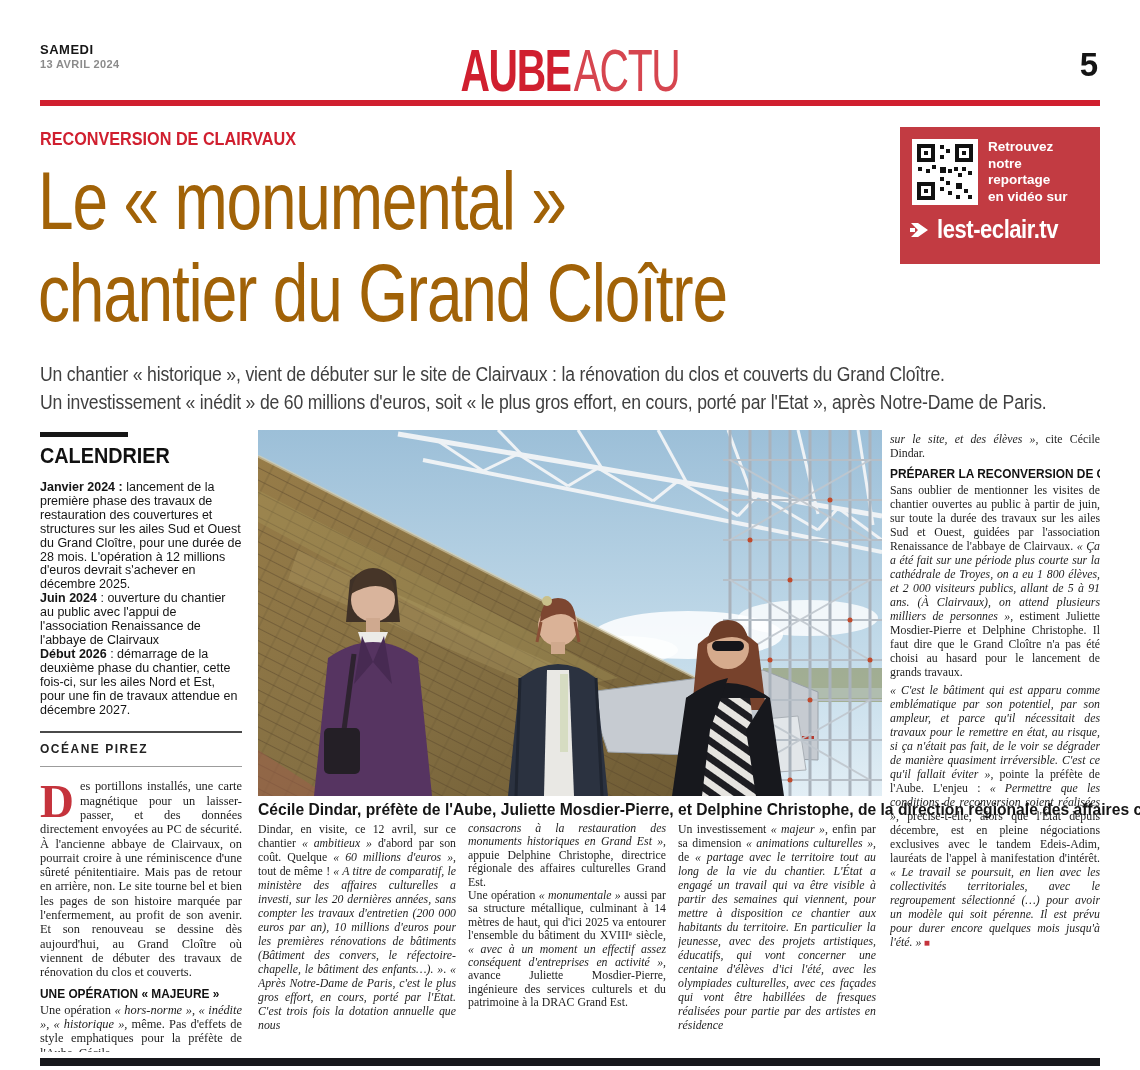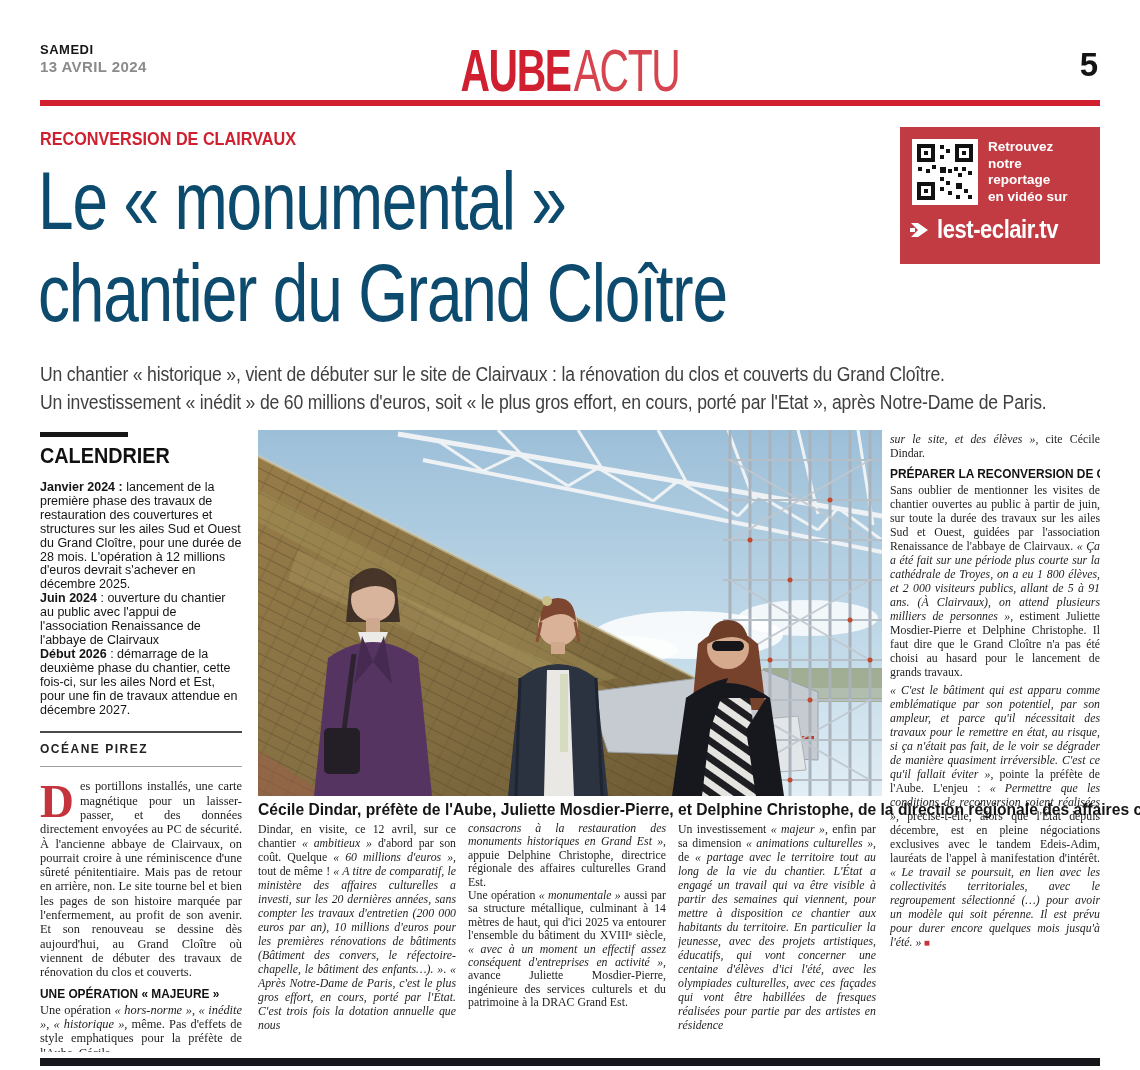--- a/index.html
+++ b/index.html
@@ -3,32 +3,32 @@
 <meta charset="utf-8">
 <style>
   html,body{margin:0;padding:0;background:#e8e8e8;}
   #page{position:relative;width:1140px;height:1070px;background:#ffffff;overflow:hidden;
         font-family:"Liberation Sans",sans-serif;color:#1c1c1c;}
   .abs{position:absolute;}
   .condense{display:inline-block;transform-origin:0 50%;white-space:nowrap;}
 
   
   .day{font-size:13px;font-weight:800;letter-spacing:.5px;color:#161616;}
-  .date{font-size:15px;font-weight:600;color:#8b8b8b;margin-top:1px;letter-spacing:.4px;}
+  .date{font-size:11px;font-weight:600;color:#8b8b8b;margin-top:1px;letter-spacing:.4px;}
   .section-wrap{left:0;right:0;top:36px;text-align:center;}
   .section-primary{font-weight:800;font-size:60px;color:#d01f2f;letter-spacing:-2px;}
   .section-secondary{font-weight:400;font-size:60px;color:#d6454f;letter-spacing:-2px;}
   .section-inner{display:inline-block;transform:scaleX(.68);transform-origin:50% 50%;white-space:nowrap;}
   .pagenum{font-size:33px;font-weight:800;color:#141414;}
   .red-rule{left:40px;width:1060px;top:100px;height:6px;background:#d01f2f;}
 
   
   .kicker{left:40px;top:129px;font-size:18px;font-weight:800;color:#d01f2f;letter-spacing:0;}
   .kicker .condense{transform:scaleX(.9);}
-  .headline{left:38px;top:155px;width:860px;font-weight:400;color:#0c4a6e;}
+  .headline{left:38px;top:155px;width:860px;font-weight:400;color:#a16207;}
   .headline .hl{font-size:81px;line-height:92px;letter-spacing:-1.5px;transform:scaleX(.79);}
   .lede{left:40px;top:360px;width:1070px;font-size:20px;line-height:28px;color:#404040;}
   .lede .condense{transform:scaleX(.88);letter-spacing:-.2px;}
 
   
   .promo{left:900px;top:127px;width:200px;height:137px;background:#c23b42;color:#fff;}
   .promo-top{display:flex;padding:12px 10px 0 12px;}
   .promo-qr{width:66px;height:66px;background:#fff;flex:0 0 66px;}
   .promo-lines{margin-left:10px;font-size:13.5px;line-height:16.5px;font-weight:700;}
   .promo-site{display:flex;align-items:center;padding:10px 10px 0 10px;}

